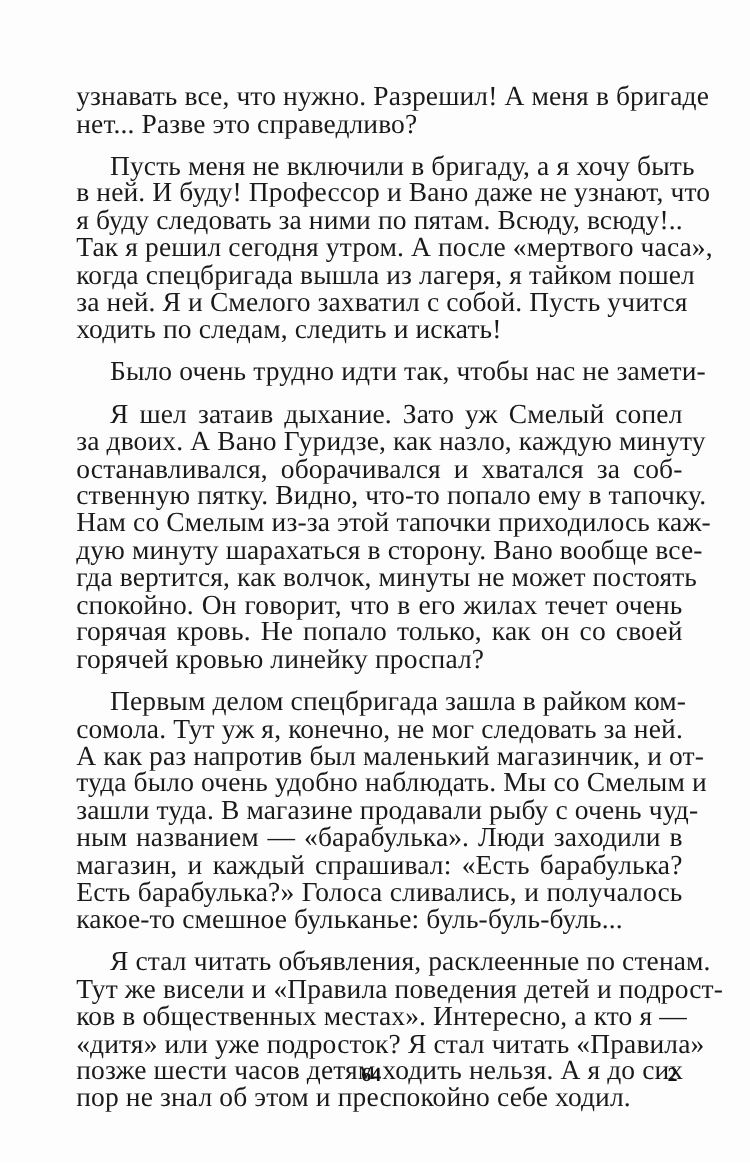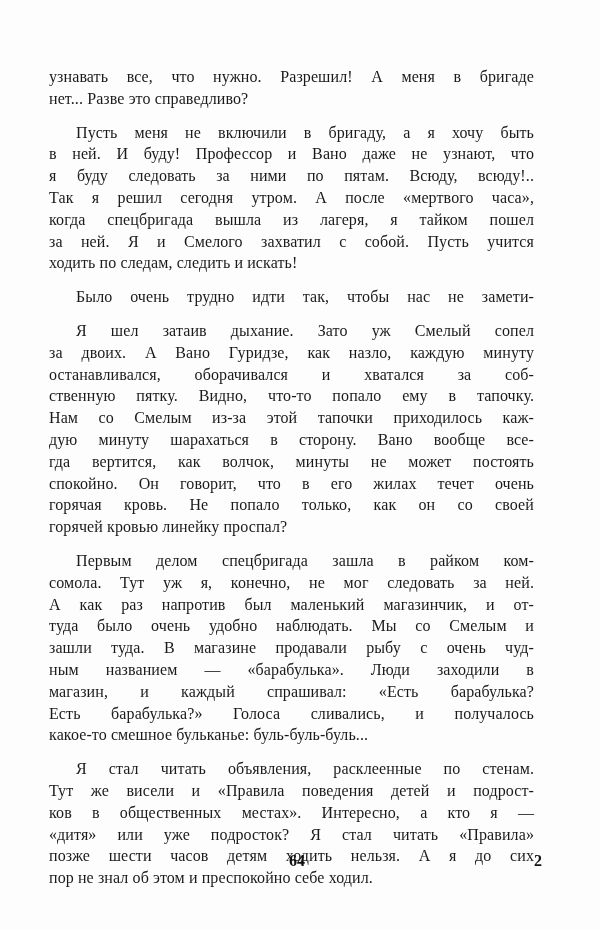--- a/index.html
+++ b/index.html
@@ -16,25 +16,25 @@
   }
   .page {
     position: absolute;
     left: 0; top: 0;
     width: 600px;
     height: 930px;
     background: #fdfdfd;
   }
   .text-block {
     position: absolute;
-    left: 49px;
+    left: 61px;
     top: 66px;
     width: 485px;
     font-family: "Liberation Serif", "DejaVu Serif", serif;
-    font-size: 16px;
+    font-size: 22px;
     line-height: 21.8px;
     letter-spacing: 0.1px;
   }
   .line {
     display: block;
     white-space: nowrap;
     text-align: justify;
     text-align-last: justify;
     height: 21.8px;
   }

